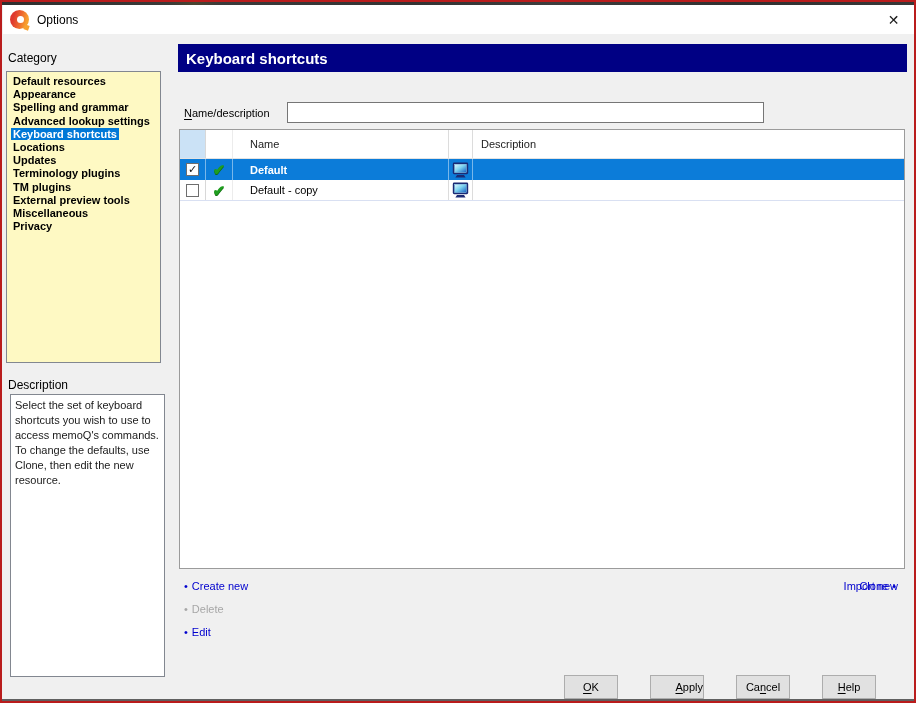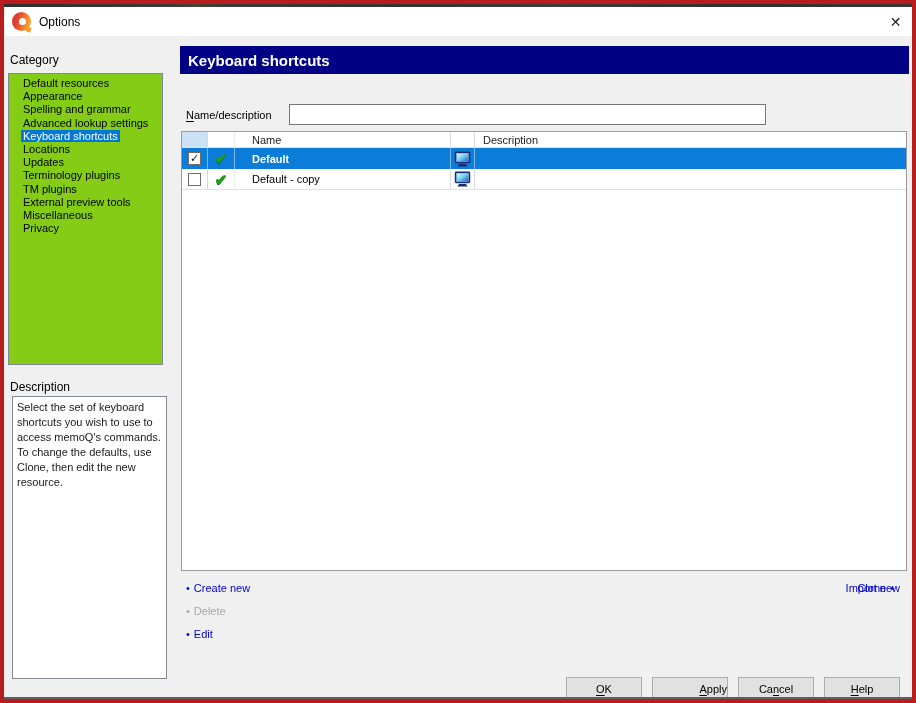--- a/index.html
+++ b/index.html
@@ -1,58 +1,58 @@
 <!DOCTYPE html>
 <html><head>
 <meta charset="utf-8">
 <style>
   * { margin:0; padding:0; box-sizing:border-box; }
   body { background:#ffffff; font-family:"Liberation Sans", sans-serif; }
   .window{
     position:relative; width:916px; height:703px; background:#f0f0f0;
-    border:4px solid #b91c1c; overflow:hidden; font-size:11px; color:#000;
+    border:2px solid #b91c1c; overflow:hidden; font-size:11px; color:#000;
   }
   .top-strip{position:absolute;left:0;top:0;width:916px;height:3px;
     background:linear-gradient(90deg,#2e2e2e 0%,#3a3a38 18%,#4a4430 21%,#3a3a3a 24%,#333 45%,#3d3d3d 60%,#303030 80%,#383838 100%);}
   .bottom-strip{position:absolute;left:0;bottom:0;width:916px;height:2px;background:#606060;}
 
   
   .titlebar{position:absolute;left:1px;top:3px;width:913px;height:29px;background:#ffffff;
     display:flex;align-items:center;}
   .logo{width:19px;height:19px;border-radius:50%;margin-left:7px;position:relative;
     background:linear-gradient(105deg,#df382f 22%,#ee6b2f 55%,#f7a02f 82%);}
   .logo::after{content:"";position:absolute;width:7px;height:7px;border-radius:50%;background:#fff;left:7px;top:6px;}
   .logo::before{content:"";position:absolute;width:5px;height:5px;background:#f7a02f;right:0px;bottom:-1px;transform:rotate(20deg);}
   .title-text{margin-left:8px;font-size:12px;color:#000;}
   .close-btn{position:absolute;right:0;top:0;width:45px;height:29px;display:flex;align-items:center;justify-content:center;
     font-size:14px;color:#1a1a1a;cursor:default;}
 
   
   .cat-label,.desc-label{position:absolute;left:6px;font-size:12px;font-weight:normal;color:#000;}
   .cat-label{top:49px;}
-  .listbox{position:absolute;left:4px;top:69px;width:155px;height:292px;background:#84cc16;
-    border:1px solid #828790;padding:3px 8px;}
+  .listbox{position:absolute;left:4px;top:69px;width:155px;height:292px;background:#fef9c3;
+    border:1px solid #828790;padding:3px 0;font-weight:bold;}
   .list-item{line-height:13.2px;padding-left:4px;white-space:nowrap;cursor:default;}
   .list-item span{padding:0 2px;}
   .list-item.selected span{background:#0078d7;color:#fff;}
   .desc-label{top:376px;}
   .descbox{position:absolute;left:8px;top:392px;width:155px;height:283px;background:#fff;
     border:1px solid #828790;padding:3px 4px;line-height:15px;color:#1a1a1a;}
 
   
   .header-bar{position:absolute;left:176px;top:42px;width:729px;height:28px;background:#000084;
     color:#fff;font-size:15px;font-weight:bold;display:flex;align-items:center;padding-left:8px;}
   .name-label{position:absolute;left:182px;top:105px;}
   .name-input{position:absolute;left:285px;top:100px;width:477px;height:21px;border:1px solid #767676;
     background:#fff;font-family:"Liberation Sans",sans-serif;font-size:11px;padding:0 4px;outline:none;}
 
   .grid{position:absolute;left:177px;top:127px;width:726px;height:440px;background:#fff;
     border:1px solid #9b9b9b;display:flex;flex-direction:column;}
   .g-row{display:flex;height:21px;flex:none;align-items:stretch;}
-  .g-head{height:16px;border-bottom:1px solid #e3e3e3;color:#222;}
+  .g-head{height:29px;border-bottom:1px solid #e3e3e3;color:#222;}
   .c1{width:26px;flex:none;display:flex;align-items:center;justify-content:center;border-right:1px solid #d8d8d8;}
   .c2{width:27px;flex:none;display:flex;align-items:center;justify-content:center;border-right:1px solid #ececec;}
   .c3{width:216px;flex:none;display:flex;align-items:center;padding-left:17px;border-right:1px solid #dcdcdc;}
   .c4{width:24px;flex:none;display:flex;align-items:center;justify-content:center;border-right:1px solid #dcdcdc;}
   .c5{flex:1;display:flex;align-items:center;padding-left:8px;}
   .g-head .c1{background:#cbe2f6;}
   .row-selected{background:#0c7cd9;color:#fff;font-weight:bold;}
   .row-selected .c1,.row-selected .c2,.row-selected .c3,.row-selected .c4{border-right-color:rgba(255,255,255,.45);}
   .row-plain{border-bottom:1px solid #d9e0f2;}
   .checkbox{width:13px;height:13px;background:#fff;border:1px solid #6e6e6e;display:flex;
@@ -61,21 +61,21 @@
   .grid-filler{flex:1;}
 
   
   .link-line{position:absolute;white-space:nowrap;color:#0000ce;cursor:default;}
   .link-line .bullet{margin-right:4px;}
   .link-right .bullet{margin-left:4px;margin-right:0;}
   .link-disabled{color:#a7a7a7;}
   .links-center{position:absolute;left:170px;width:726px;text-align:right;color:#0000ce;cursor:default;}
 
   
-  .btn{position:absolute;top:673px;width:76px;height:24px;background:#e1e1e1;border:1px solid #adadad;
+  .btn{position:absolute;top:673px;width:54px;height:24px;background:#e1e1e1;border:1px solid #adadad;
     font-family:"Liberation Sans",sans-serif;font-size:11px;color:#000;display:flex;align-items:center;justify-content:center;cursor:default;}
   .u{text-decoration:underline;text-underline-offset:2px;}
 </style>
 </head>
 <body>
 
 <div class="window">
   <div class="top-strip"></div>
 
   <div class="titlebar">

